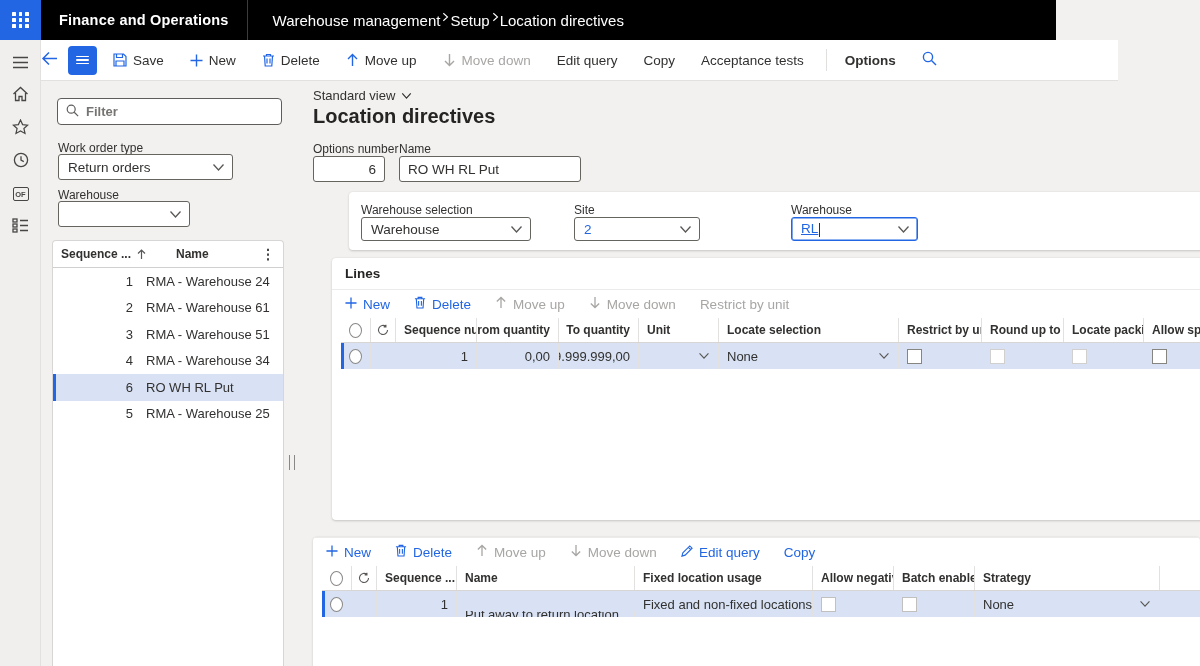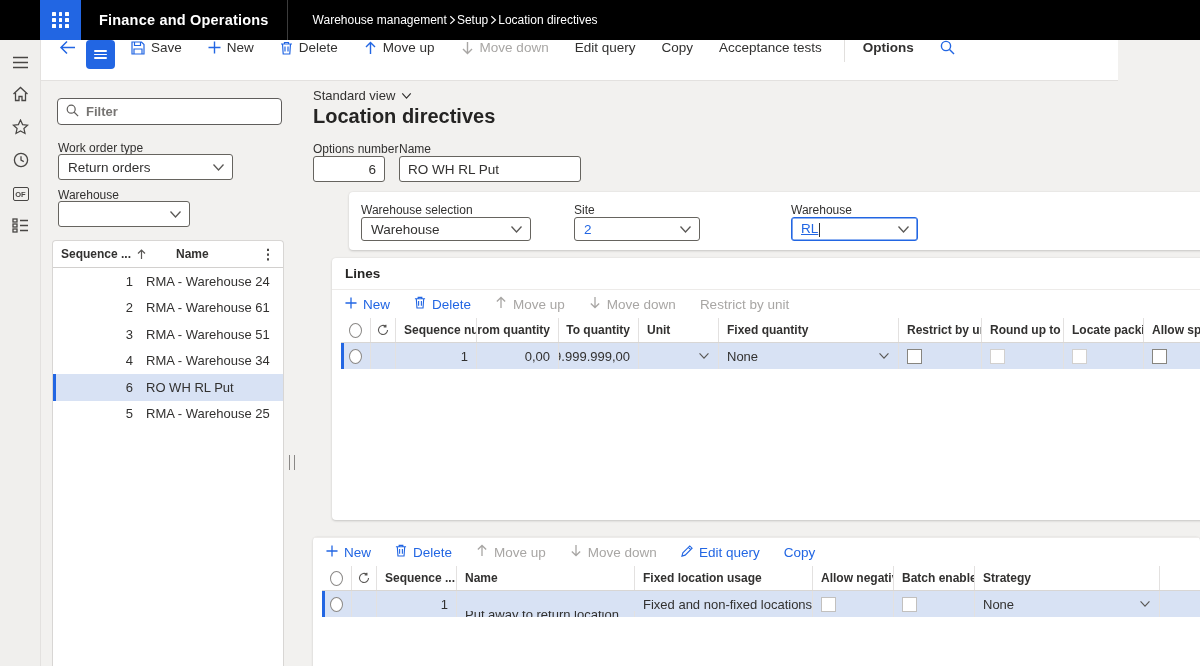--- a/index.html
+++ b/index.html
@@ -1,37 +1,37 @@
 <!DOCTYPE html>
 <html><head>
 <meta charset="utf-8">
 <style>
   * { margin:0; padding:0; box-sizing:border-box; }
   html,body { width:1200px; height:666px; overflow:hidden; }
   body { font-family:"Liberation Sans", sans-serif; background:#f2f1ef; color:#323130; position:relative; font-size:13px; }
   .abs { position:absolute; }
 
   
-  .topbar { left:0; top:0; width:1200px; height:40px; background:#000; display:flex; align-items:center;padding-left:40px; }
+  .topbar { left:0; top:0; width:1056px; height:40px; background:#000; display:flex; align-items:center; }
   .applauncher { width:41px; height:40px; background:#2266E3; display:flex; align-items:center; justify-content:center; cursor:pointer; }
   .waffle { display:grid; grid-template-columns:repeat(3,4px); grid-gap:2.5px; }
   .waffle i { width:3.5px; height:3.5px; background:#fff; border-radius:0.5px; }
   .appname { color:#fff; font-size:14.5px; font-weight:bold; margin-left:18px; letter-spacing:.2px; }
   .tb-div { width:1px; height:40px; background:#3c3c3c; margin-left:18px; }
-  .crumbs { display:flex; align-items:center; margin-left:25px; color:#fff; font-size:12px; }
+  .crumbs { display:flex; margin-left:25px; color:#fff; font-size:15px; }
   .crumb { cursor:pointer; }
   .crumb-chev svg { display:block; }
 
   
   .navrail { left:0; top:40px; width:41px; height:626px; background:#f0efed; border-right:1px solid #e3e1df; }
   .nav-ic { position:absolute; left:0; width:41px; height:28px; display:flex; align-items:center; justify-content:center; color:#484644; cursor:pointer; }
   .ofbox { width:16px; height:14px; border:1.4px solid #484644; border-radius:2px; font-size:7.5px; font-weight:bold; display:flex; align-items:center; justify-content:center; color:#484644; }
 
   
-  .cmdbar { left:41px; top:40px; width:1077px; height:41px; background:#fff; border-bottom:1px solid #e3e1df; display:flex; align-items:flex-start; padding-left:18px; }
+  .cmdbar { left:41px; top:40px; width:1077px; height:41px; background:#fff; border-bottom:1px solid #e3e1df; display:flex; align-items:center; }
   .cmd { display:flex; align-items:center; gap:6px; margin-right:26px; font-size:13.5px; color:#323130; cursor:pointer; white-space:nowrap; }
   .cmd .ic { color:#2266E3; display:flex; }
   .cmd.disabled, .cmd.disabled .ic { color:#a8a6a4; cursor:default; }
   .cmd.bold { font-weight:bold; }
   .backarrow { color:#2266E3; margin-right:10px; display:flex; cursor:pointer; }
   .burgerbtn { width:29px; height:29px; background:#2266E3; border-radius:4px; display:flex; align-items:center; justify-content:center; margin-right:16px; cursor:pointer; }
   .burgerbtn .bl { display:block; width:13px; height:1.8px; background:#fff; margin:1.7px 0; border-radius:1px; }
   .cmd-sep { width:1px; height:22px; background:#e1dfdd; margin:0 18px 0 -4px; }
   .searchbtn { color:#2266E3; display:flex; cursor:pointer; }
 
@@ -403,21 +403,21 @@
       <div class="gc r" style="width:82px;">
           <span>From quantity</span>
         </div>
       <div class="gc r" style="width:80px;">
           <span>To quantity</span>
         </div>
       <div class="gc" style="width:80px;">
           <span>Unit</span>
         </div>
       <div class="gc" style="width:180px;">
-          <span>Fixed quantity</span>
+          <span>Locate selection</span>
         </div>
       <div class="gc" style="width:83px;">
           <span>Restrict by unit</span>
         </div>
       <div class="gc" style="width:82px;">
           <span>Round up to u...</span>
         </div>
       <div class="gc" style="width:80px;">
           <span>Locate packing...</span>
         </div>

